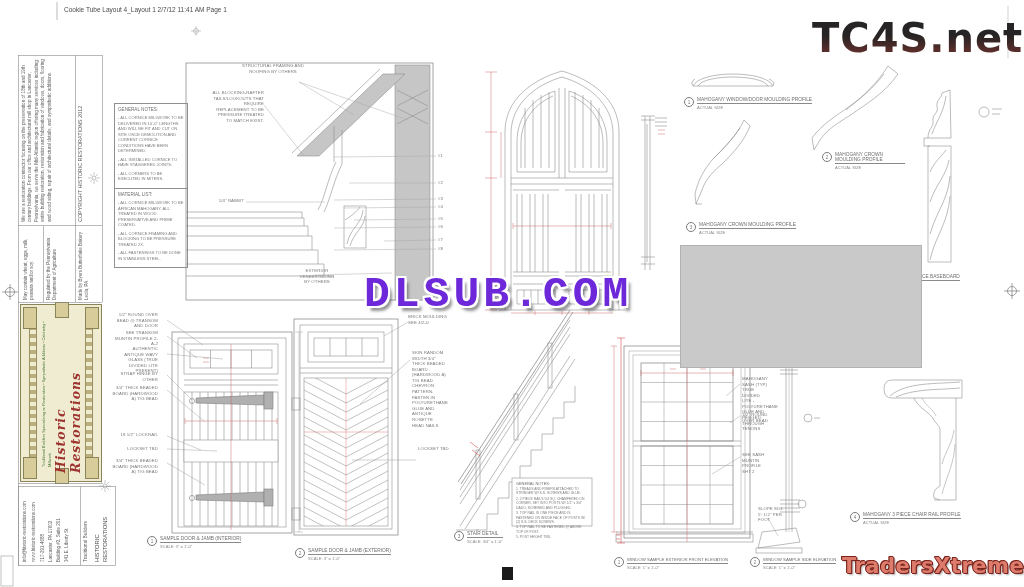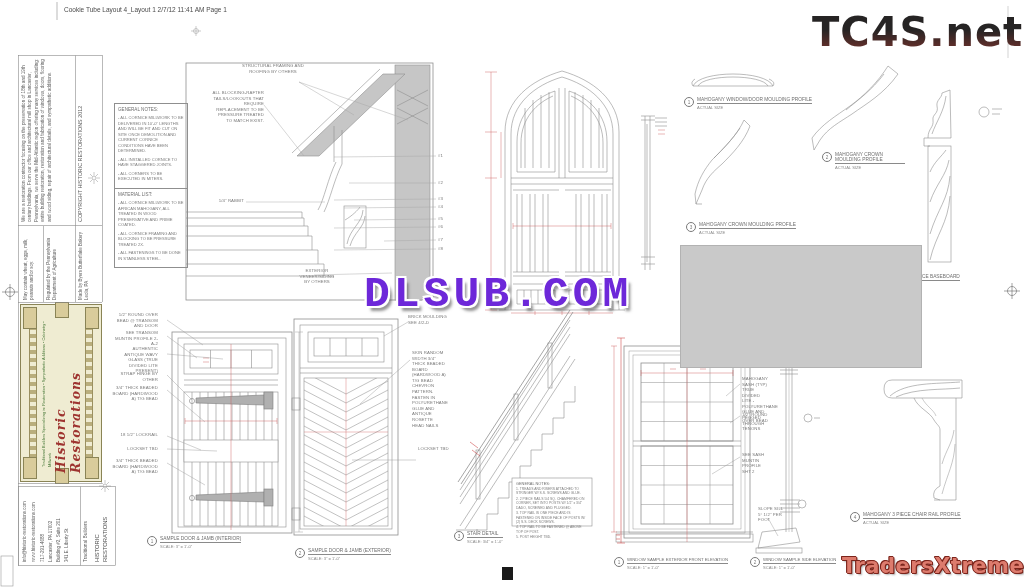--- a/index.html
+++ b/index.html
@@ -447,17 +447,17 @@
 
       <path d="M740,384 L726,396 M740,416 L730,423 M740,457 L712,474" stroke="#9a9a9a" stroke-width="0.45"></path>
     </g>
     <g stroke="#d05050" stroke-width="0.6" fill="none">
       <path d="M621,338 V543 M617,338 H625 M617,543 H625 M616,535 H620 M616,539 H620"></path>
       <path d="M470,442 L478,448 M472,450 L480,456"></path>
     </g>
     <rect x="502" y="567" width="11" height="13" fill="#1a1a1a"></rect>
   </svg>
 
-  <div class="abs tc4s" style="left:812px;top:9px;z-index:8;">TC4S.net</div>
+  <div class="abs tc4s" style="left:812px;top:15px;z-index:8;">TC4S.net</div>
   <div class="abs dlsub" style="left:364px;top:270px;z-index:8;">DLSUB.COM</div>
   <div class="abs traders" style="left:842px;top:554px;z-index:8;">TradersXtreme.com</div>
 
 </div>
 
 </body></html>

